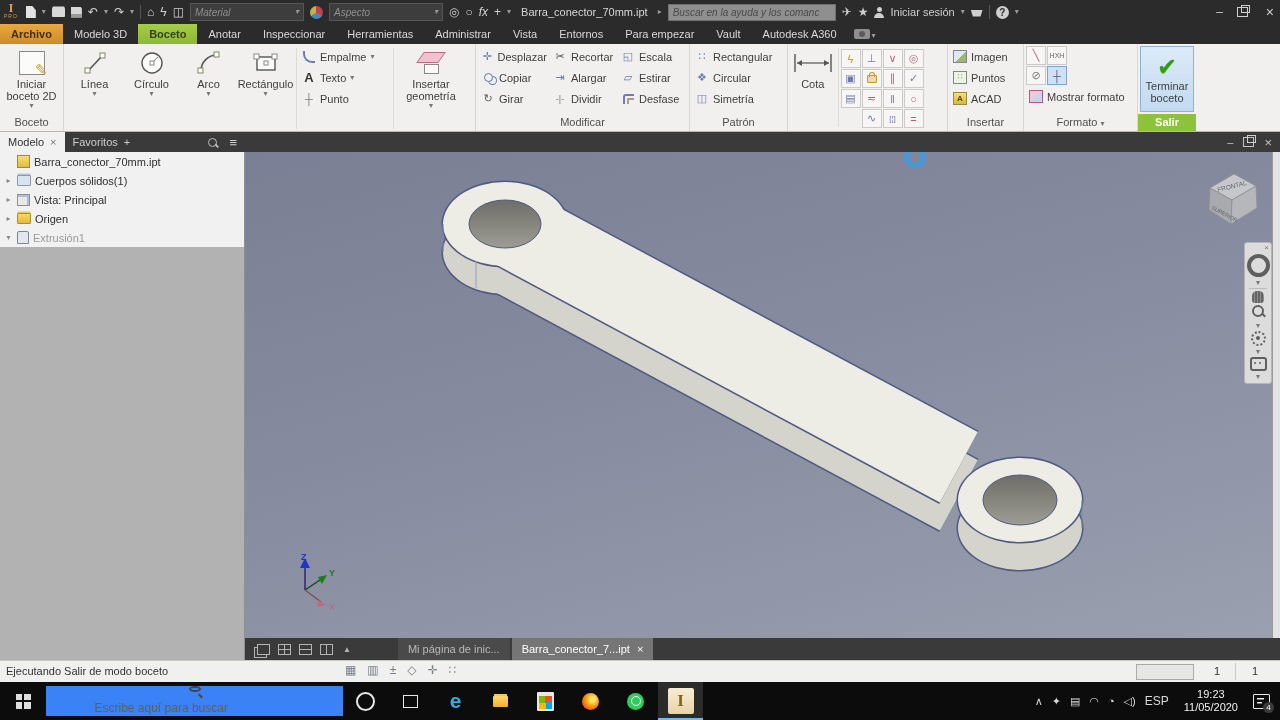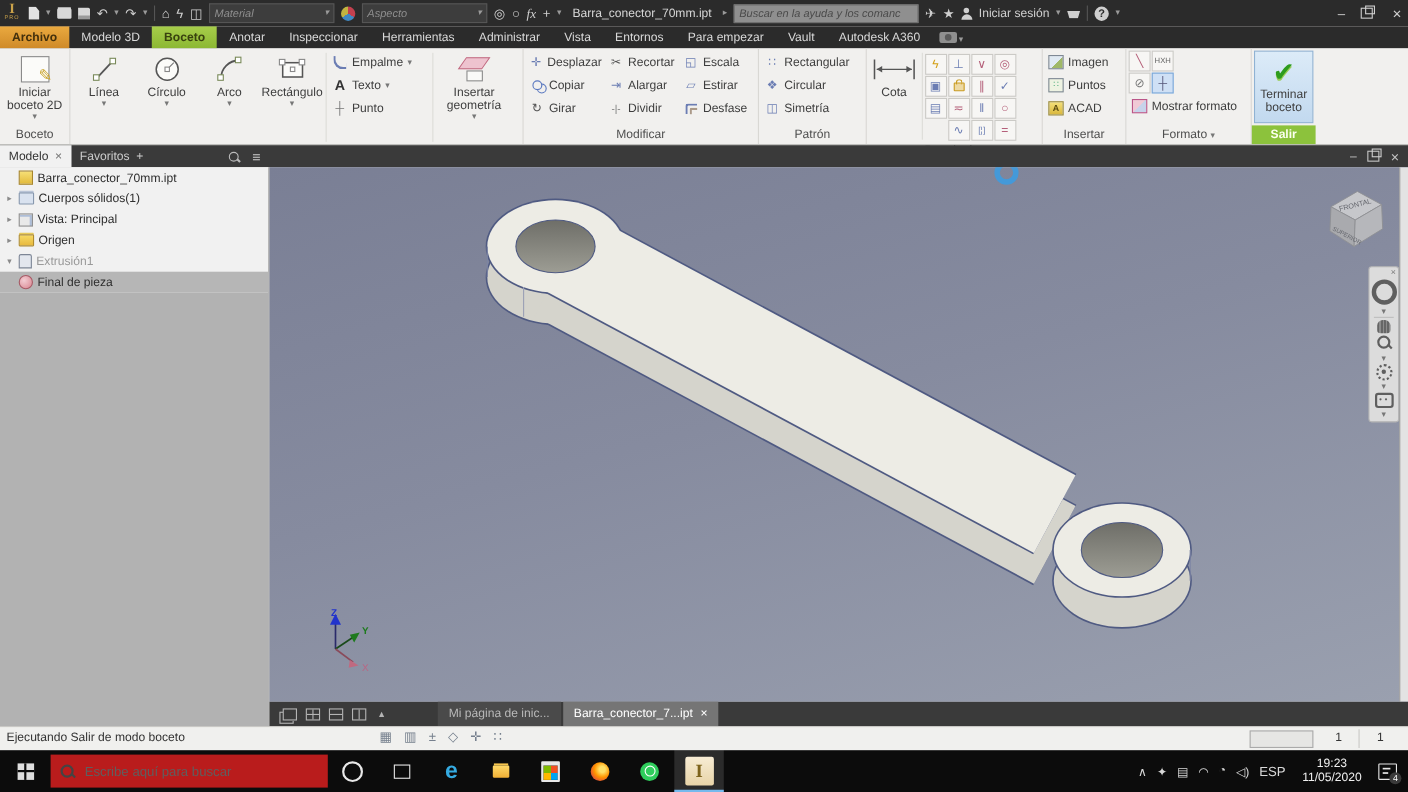--- a/index.html
+++ b/index.html
@@ -126,21 +126,21 @@
   .statusbar{position:absolute;left:0;top:660px;width:1280px;height:22px;background:#f0f0ee;border-top:1px solid #c9c8c5;box-sizing:border-box;color:#333;}
   .status-msg{position:absolute;left:6px;top:4px;}
   .status-icons{position:absolute;left:345px;top:2px;display:flex;gap:11px;color:#76808e;font-size:12px;}
   .status-box{position:absolute;right:86px;top:3px;width:56px;height:14px;background:#e6e6e4;border:1px solid #aaa;}
   .scount1{position:absolute;right:60px;top:4px;} .scount2{position:absolute;right:22px;top:4px;}
   .ssep{position:absolute;right:44px;top:2px;width:1px;height:17px;background:#c9c8c5;}
   
   .taskbar{position:absolute;left:0;top:682px;width:1280px;height:38px;background:#0c0c0c;display:flex;align-items:center;color:#e8e8e8;}
   .start{width:46px;height:38px;display:flex;align-items:center;justify-content:center;}
   .winlogo{width:15px;height:15px;background:linear-gradient(#0c0c0c,#0c0c0c) 50% 0/2px 100% no-repeat,linear-gradient(#0c0c0c,#0c0c0c) 0 50%/100% 2px no-repeat,#dedede;}
-  .tsearch{width:252px;height:30px;background:#b91c1c;display:flex;align-items:center;gap:8px;padding:0 9px;box-sizing:border-box;}
+  .tsearch{width:297px;height:30px;background:#3b82f6;display:flex;align-items:center;gap:8px;padding:0 9px;box-sizing:border-box;flex-direction:column;}
   .tsearch input{border:none;background:transparent;outline:none;font-size:12px;width:200px;font-family:"Liberation Sans",sans-serif;}
   .tsearch input::placeholder{color:#5f5f5f;}
   .sglass{width:8px;height:8px;border:2px solid #444;border-radius:50%;position:relative;}
   .sglass::after{content:"";position:absolute;left:7px;top:7px;width:5px;height:2px;background:#444;transform:rotate(45deg);}
   .tk{width:45px;height:38px;display:flex;align-items:center;justify-content:center;}
   .cortana{width:15px;height:15px;border:2px solid #e8e8e8;border-radius:50%;}
   .taskview{width:13px;height:11px;border:1.5px solid #e8e8e8;}
   .edge-e{font-size:21px;font-weight:bold;color:#35abe2;line-height:38px;}
   .folder{width:15px;height:11px;background:linear-gradient(#ffd968,#f0af35);border-radius:1px;box-shadow:0 -3px 0 -1px #f7c64e;}
   .store{width:13px;height:13px;background:conic-gradient(#f25022 0 25%,#00a4ef 0 50%,#ffb900 0 75%,#7fba00 0);border:2px solid #e8e8e8;border-top-width:4px;border-radius:1px;}
@@ -182,21 +182,21 @@
       <span>Material</span>
       <span class="ti small">▾</span>
     </div>
     <span class="sphere"></span>
     <div class="combo">
       <span>Aspecto</span>
       <span class="ti small">▾</span>
     </div>
     <span class="ti">◎</span>
     <span class="ti">○</span>
-    <span class="ti" style="font-style:italic;font-family:Liberation Serif, serif">fx</span>
+    <span class="ti" style="font-style:italic;font-family:Liberation Sans, sans-serif">fx</span>
     <span class="ti">+</span>
     <span class="ti small">▾</span>
     <span class="tb-title">Barra_conector_70mm.ipt</span>
     <span class="ti small">▸</span>
     <input class="helpsearch" readonly="" placeholder="Buscar en la ayuda y los comanc" style="">
     <span class="ti">✈</span>
     <span class="ti">★</span>
     <span class="person"></span>
     <span class="ti" style="font-size:11px">Iniciar sesión</span>
     <span class="ti small">▾</span>
@@ -536,25 +536,20 @@
     <div class="trow">
       <span class="arrow">▸</span>
         <span class="i-folder"></span>
       <span class="lbl">Origen</span>
     </div>
     <div class="trow dim">
       <span class="arrow">▾</span>
         <span class="i-extr"></span>
       <span class="lbl">Extrusión1</span>
     </div>
-    <div class="trow eop">
-      <span class="arrow"></span>
-        <span class="i-eop"></span>
-      <span class="lbl">Final de pieza</span>
-    </div>
     <div class="tree-fill"></div>
   </div>
 
   <div class="canvas">
     <svg width="1035" height="486" viewBox="0 0 1035 486">
       <defs>
         <linearGradient id="holeg" x1="0" y1="0" x2="0" y2="1">
           <stop offset="0" stop-color="#6e6e68"></stop>
             <stop offset="1" stop-color="#9d9d94"></stop>
         </linearGradient>

